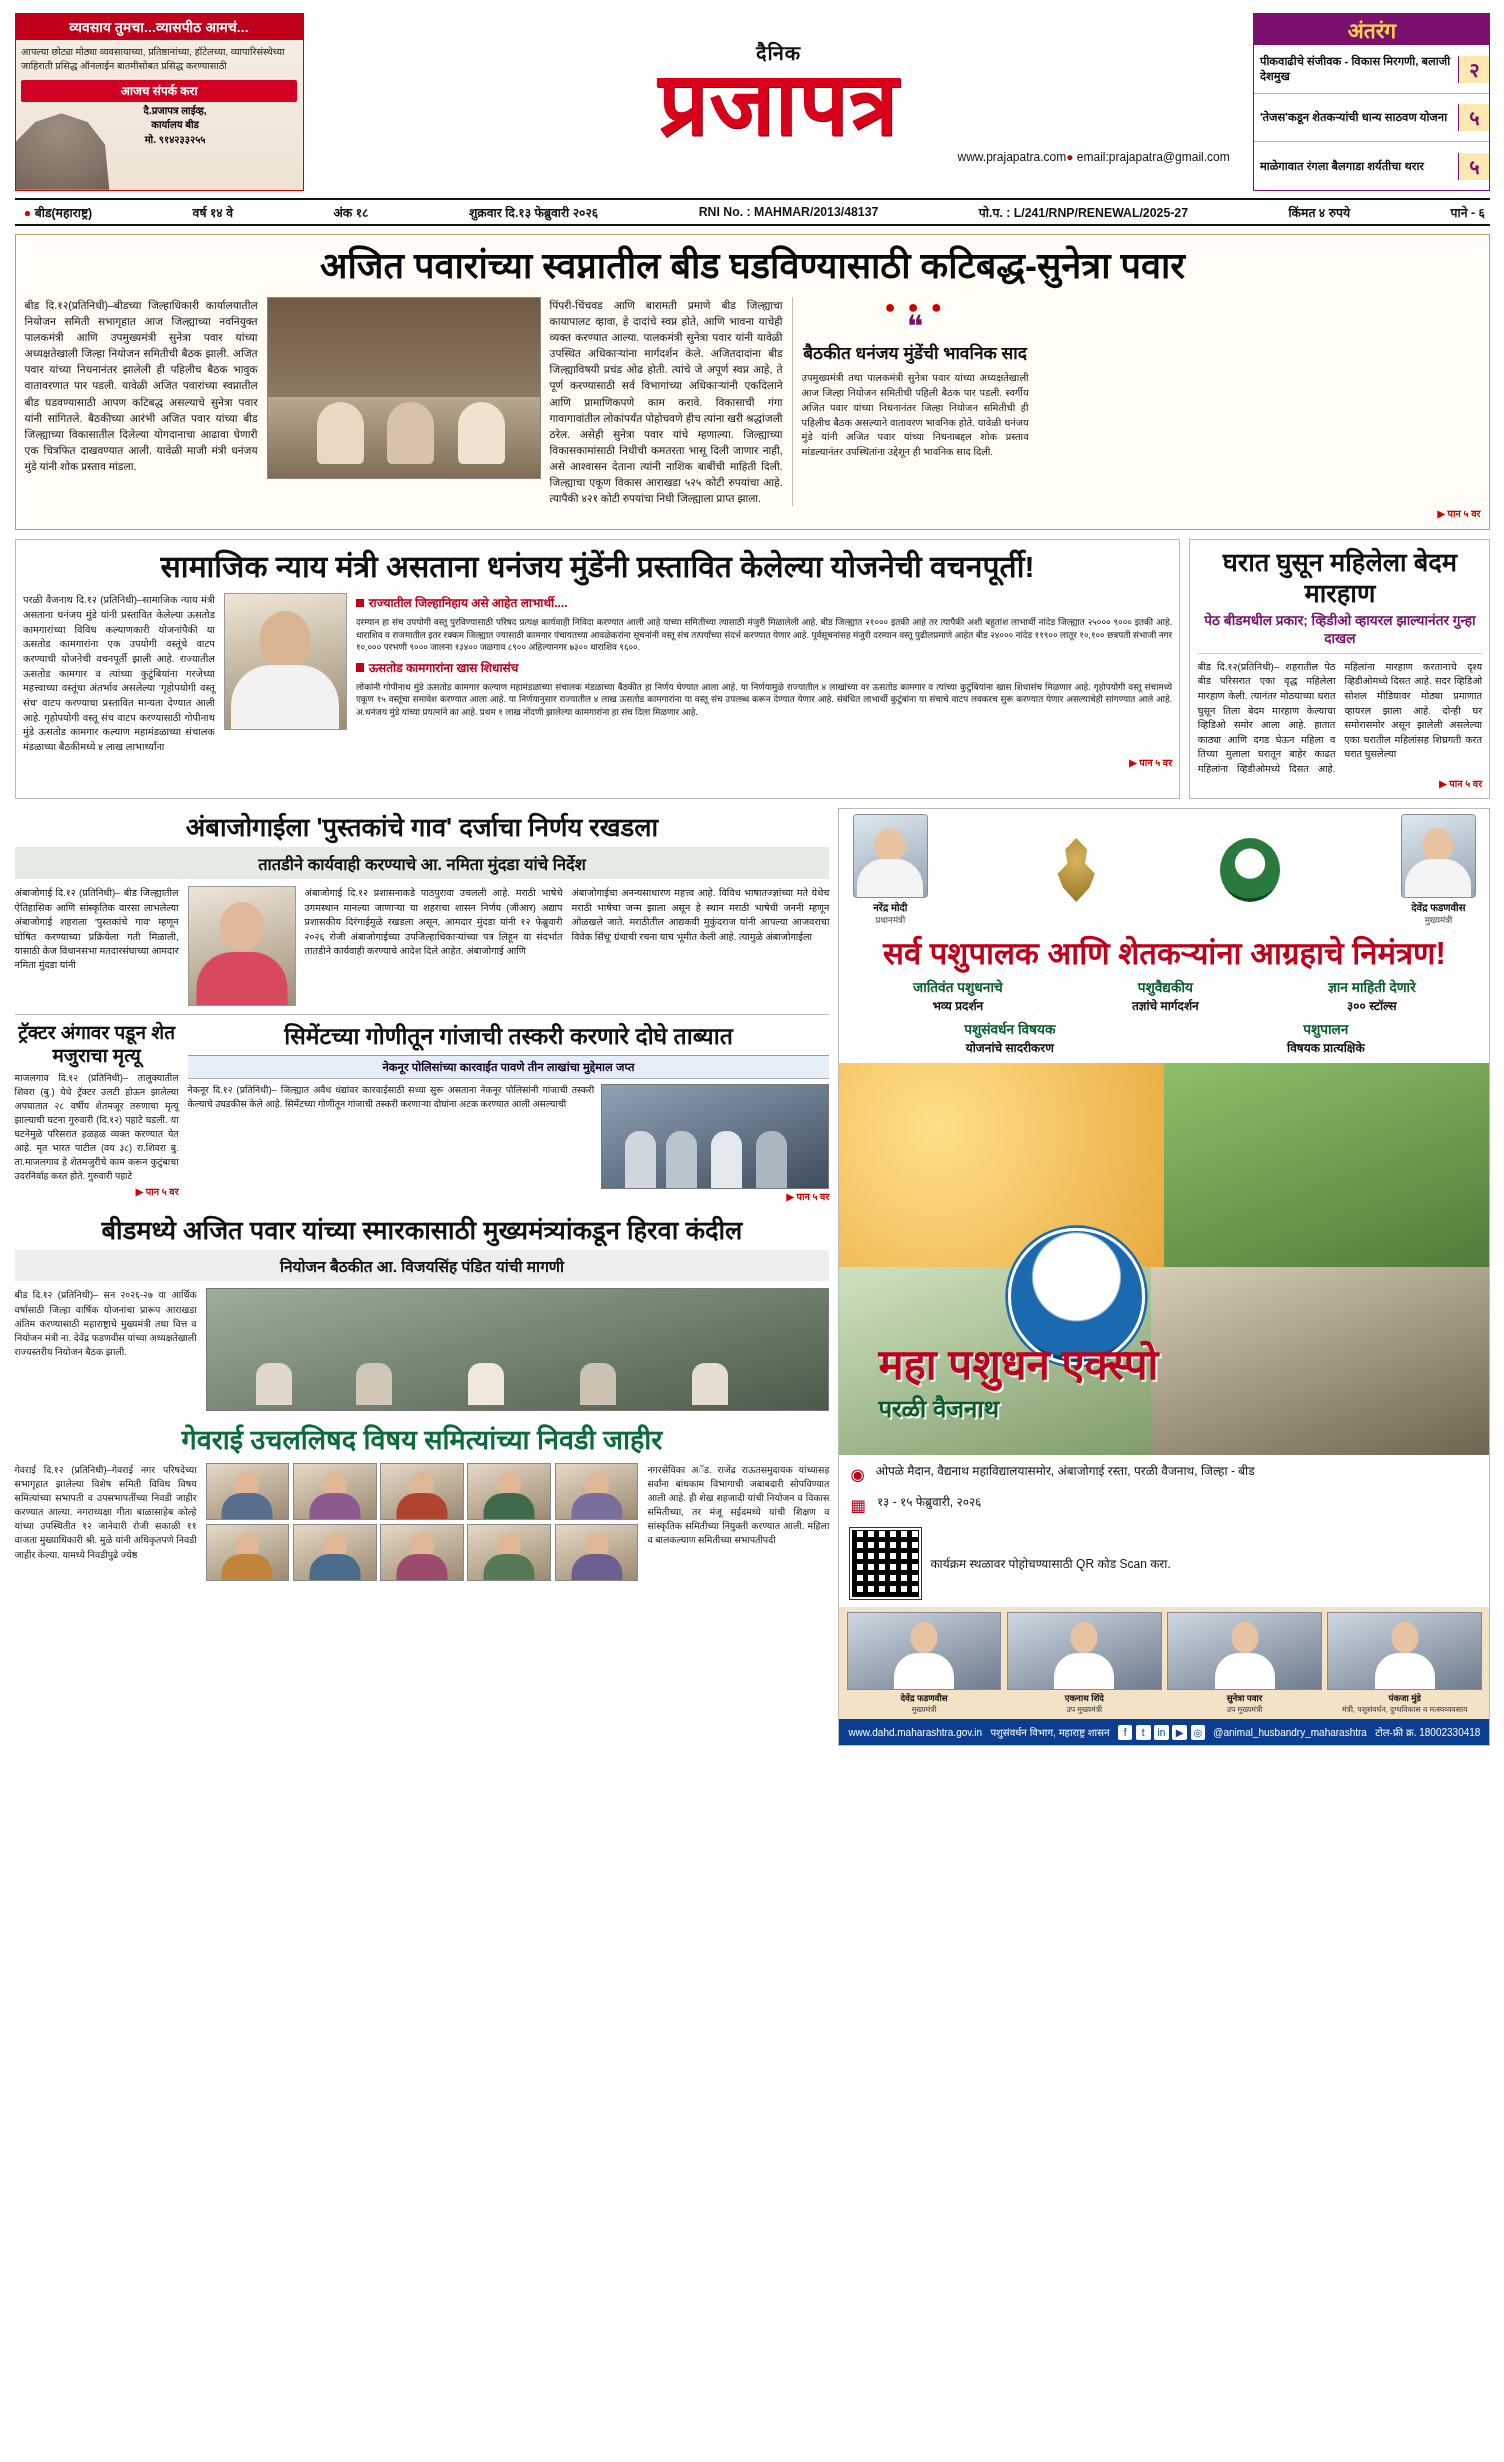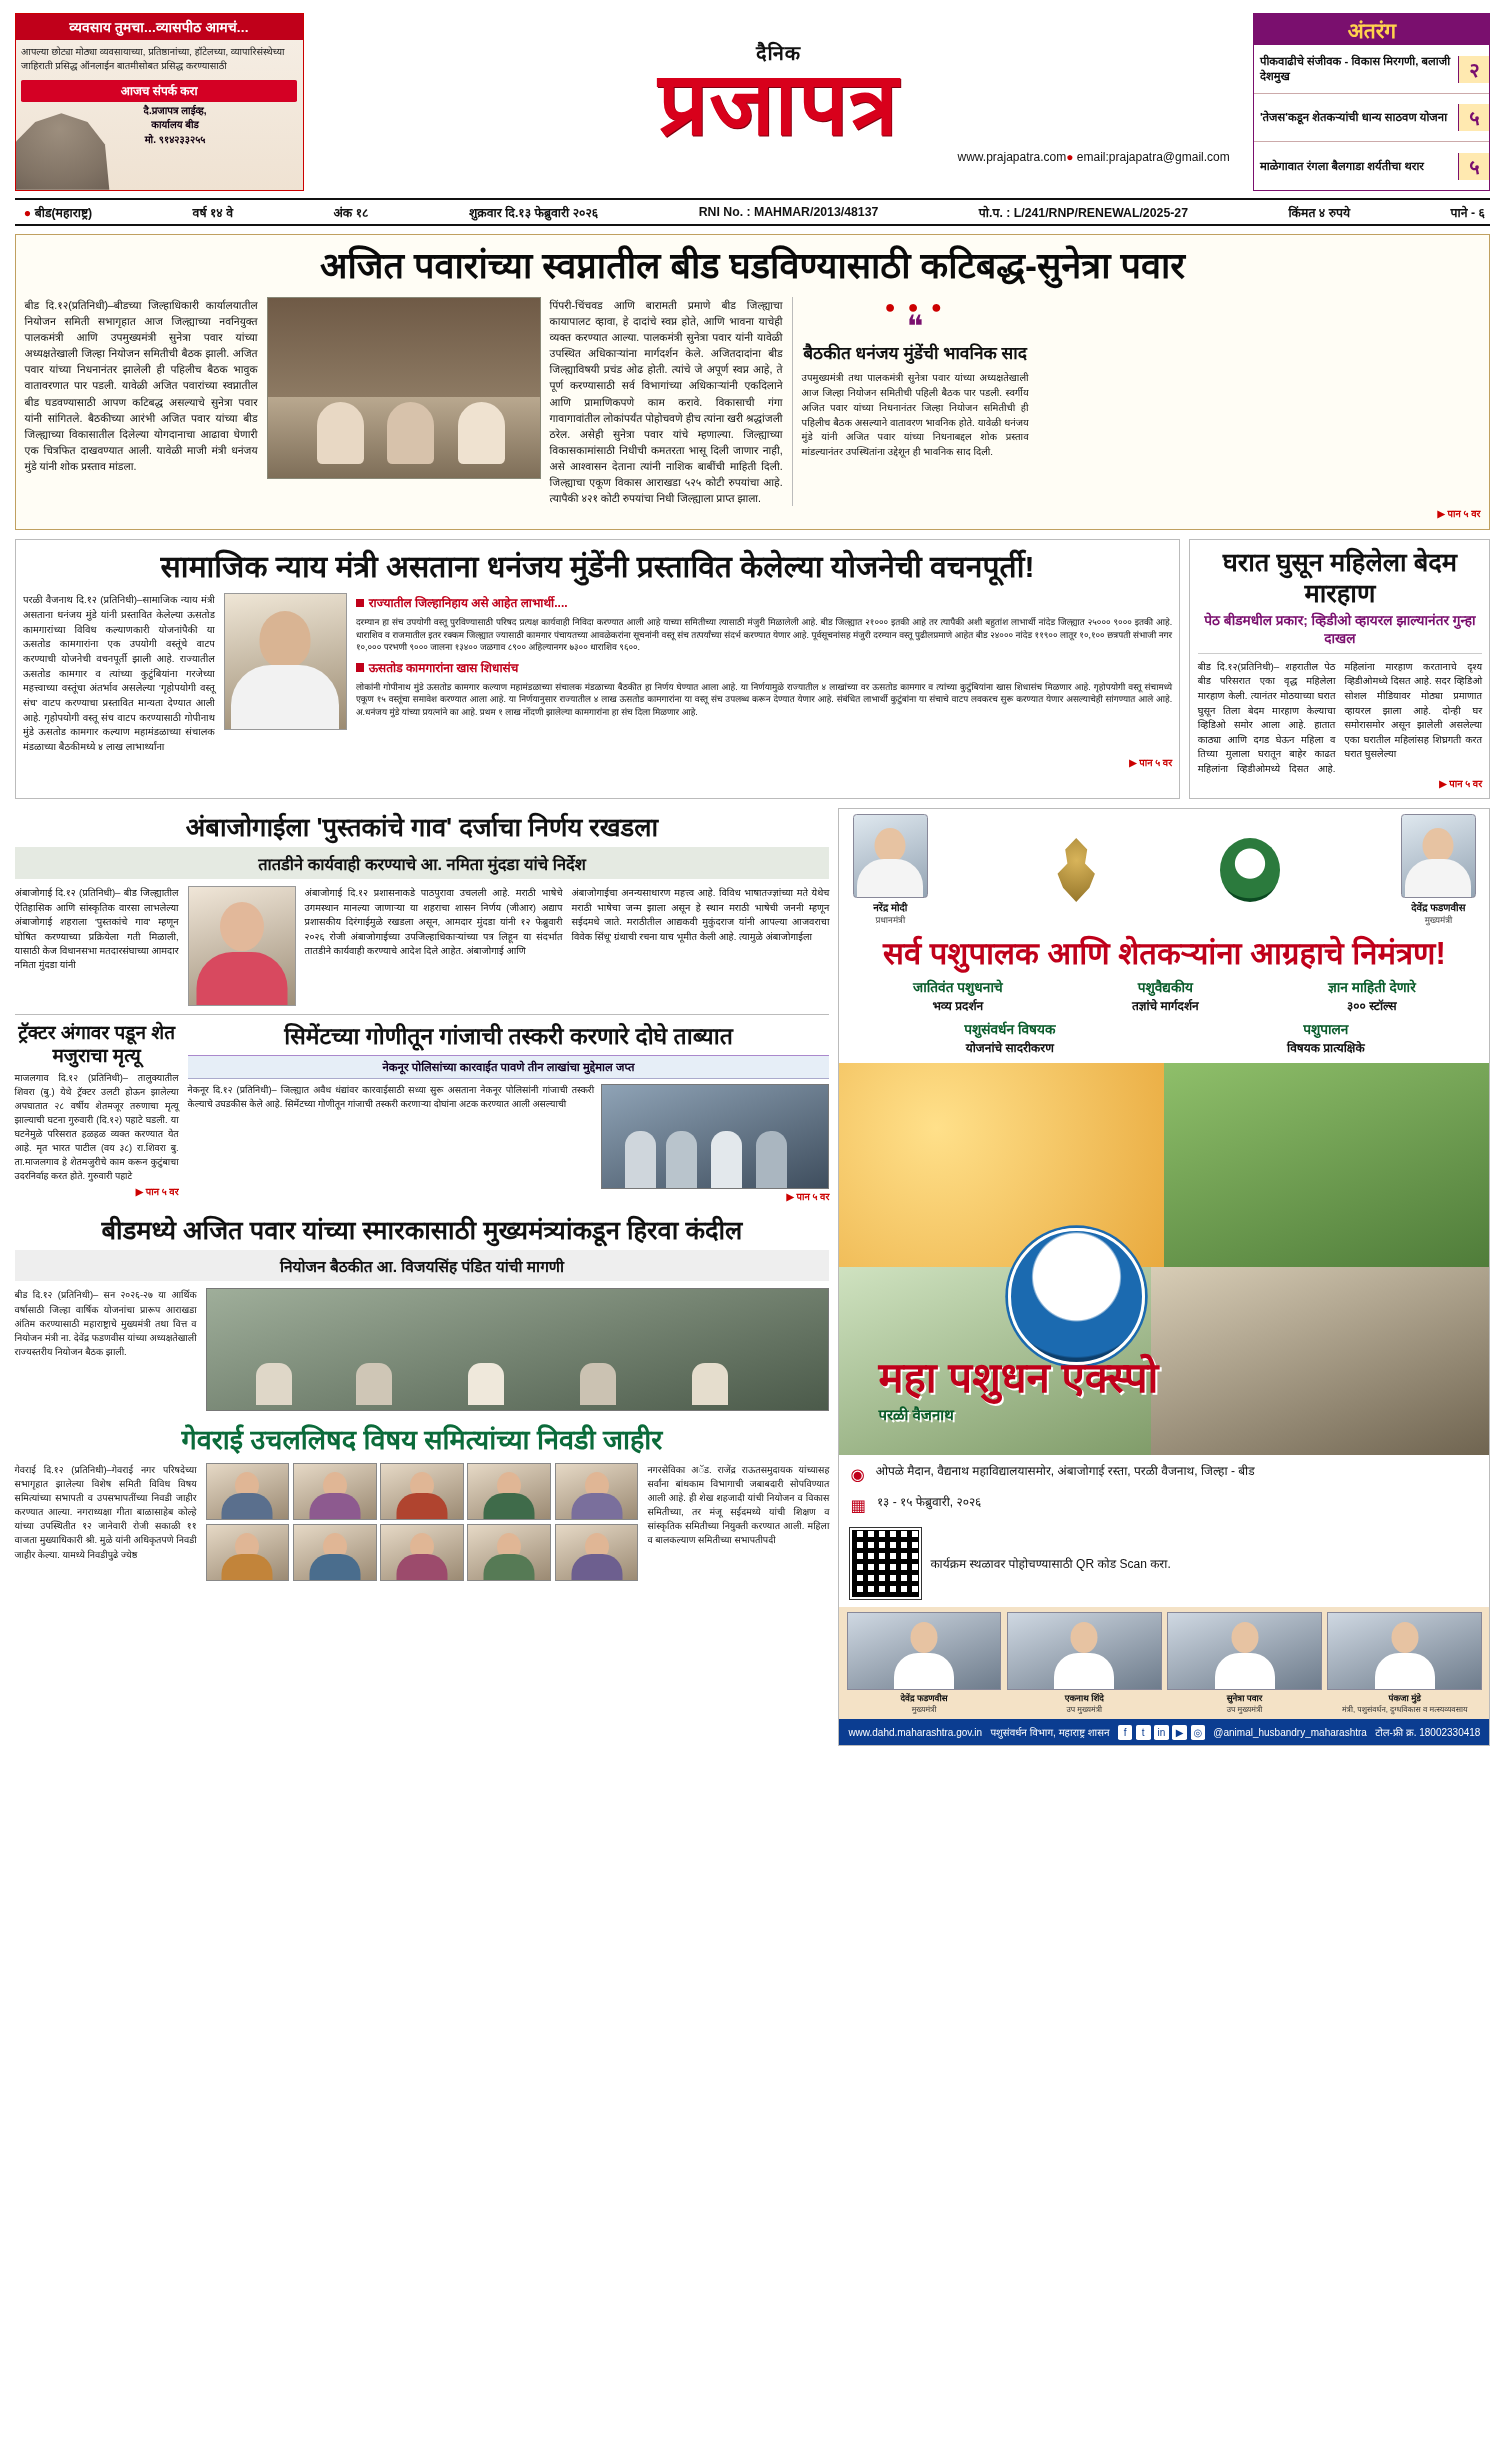--- a/index.html
+++ b/index.html
@@ -131,21 +131,21 @@
   .adcol .feat { display:flex; justify-content:space-around; text-align:center; font-size:12.8px; font-weight:bold; color:#0b3; color:#0a5c2b; padding:0 9px 7.3px; line-height:1.35;}
   .adcol .feat b { display:block; color:#0a5c2b; font-size:13.7px;}
   .adcol .feat span { display:block; color:#111; font-size:12px; font-weight:bold;}
   .adcol .collage { flex:1; position:relative; background:linear-gradient(180deg,#ffd9cf,#e9f3c9); overflow:hidden; min-height:392px;}
   .adcol .collage .chick { position:absolute; left:0; top:0; width:50%; height:55%; background:radial-gradient(circle at 30% 30%, #ffe08a, #e8a83c);}
   .adcol .collage .cow { position:absolute; right:0; top:0; width:50%; height:55%; background:linear-gradient(160deg,#8fbf6a,#4d7a38);}
   .adcol .collage .goat { position:absolute; right:0; bottom:0; width:52%; height:48%; background:linear-gradient(160deg,#d8cdb6,#6f6450);}
   .adcol .collage .sheep { position:absolute; left:0; bottom:0; width:50%; height:48%; background:linear-gradient(160deg,#cfe2c0,#7f9b68);}
   .adcol .logo-circle { position:absolute; left:26%; top:42%; width:137px; height:137px; border-radius:50%; background:radial-gradient(circle at 50% 35%, #fff 0 40%, #1b6ab0 42% 74%, #0d3f6d 76%); border:3.6px solid #fff; box-shadow:0 0 0 2.7px #1b6ab0;}
   .adcol .maha { position:absolute; left:6%; bottom:8%; color:#c0001a; font-size:42px; font-weight:bold; text-shadow:1.8px 1.8px 0 #fff;}
-  .adcol .maha small { display:block; font-size:15px; color:#0a5c2b;}
+  .adcol .maha small { display:block; font-size:24px; color:#0a5c2b;}
   .adcol .venue { display:flex; gap:11px; padding:7.3px 11px; font-size:12px; line-height:1.45; align-items:flex-start;}
   .adcol .pin { color:#c0001a; font-size:16.4px;}
   .adcol .qrrow { display:flex; gap:9px; padding:3.6px 11px 7.3px; align-items:center; font-size:12px;}
   .qr { width:71px; height:71px; background:
      repeating-linear-gradient(90deg,#000 0 5.5px,#fff 5.5px 11px),
      repeating-linear-gradient(0deg,#000 0 5.5px,#fff 5.5px 11px);
      background-blend-mode:multiply; border:2.7px solid #fff; outline:0.9px solid #333;}
   .adcol .ministers { display:flex; background:#f4e2c6; padding:5.5px 7.3px; gap:5.5px; }
   .adcol .ministers .m { flex:1; text-align:center; }
   .adcol .ministers .m .ph { width:100%; height:78px; background:linear-gradient(160deg,#cfd8e2,#6e7c8c); border:0.9px solid #889; position:relative; overflow:hidden;}
@@ -269,21 +269,21 @@
       <div class="greybar">तातडीने कार्यवाही करण्याचे आ. नमिता मुंदडा यांचे निर्देश</div>
       <div class="b3-top">
         <div class="b3-t1">अंबाजोगाई दि.१२ (प्रतिनिधी)– बीड जिल्ह्यातील ऐतिहासिक आणि सांस्कृतिक वारसा लाभलेल्या अंबाजोगाई शहराला 'पुस्तकांचे गाव' म्हणून घोषित करण्याच्या प्रक्रियेला गती मिळाली, यासाठी केज विधानसभा मतदारसंघाच्या आमदार नमिता मुंदडा यांनी</div>
         <div class="b3-t2">
           <div class="ph">
             <div class="head"></div>
             <div class="body"></div>
           </div>
         </div>
         <div class="b3-t3">अंबाजोगाई दि.१२ प्रशासनाकडे पाठपुरावा उचलली आहे. मराठी भाषेचे उगमस्थान मानल्या जाणाऱ्या या शहराचा शासन निर्णय (जीआर) अद्याप प्रशासकीय दिरंगाईमुळे रखडला असून, आमदार मुंदडा यांनी १२ फेब्रुवारी २०२६ रोजी अंबाजोगाईच्या उपजिल्हाधिकाऱ्यांच्या पत्र लिहून या संदर्भात तातडीने कार्यवाही करण्याचे आदेश दिले आहेत. अंबाजोगाई आणि</div>
-        <div class="b3-t3">अंबाजोगाईचा अनन्यसाधारण महत्त्व आहे. विविध भाषातज्ज्ञांच्या मते येथेच मराठी भाषेचा जन्म झाला असून हे स्थान मराठी भाषेची जननी म्हणून सईदमधे जाते. मराठीतील आद्यकवी मुकुंदराज यांनी आपल्या आजवराचा विवेक सिंधू' ग्रंथाची रचना याच भूमीत केली आहे. त्यामुळे अंबाजोगाईला</div>
+        <div class="b3-t3">अंबाजोगाईचा अनन्यसाधारण महत्त्व आहे. विविध भाषातज्ज्ञांच्या मते येथेच मराठी भाषेचा जन्म झाला असून हे स्थान मराठी भाषेची जननी म्हणून ओळखले जाते. मराठीतील आद्यकवी मुकुंदराज यांनी आपल्या आजवराचा विवेक सिंधू' ग्रंथाची रचना याच भूमीत केली आहे. त्यामुळे अंबाजोगाईला</div>
       </div>
 
       <div class="hr-thin"></div>
 
       <div class="b3-mid">
         <div class="b3-m1">
           <h3>ट्रॅक्टर अंगावर पडून शेत मजुराचा मृत्यू</h3>
           <div class="txt">माजलगाव दि.१२ (प्रतिनिधी)– तालुक्यातील शिवरा (बु.) येथे ट्रॅक्टर उलटी होऊन झालेल्या अपघातात २८ वर्षीय शेतमजूर तरुणाचा मृत्यू झाल्याची घटना गुरुवारी (दि.१२) पहाटे घडली. या घटनेमुळे परिसरात हळहळ व्यक्त करण्यात येत आहे. मृत भारत पाटील (वय ३८) रा.शिवरा बु. ता.माजलगाव हे शेतमजुरीचे काम करून कुटुंबाचा उदरनिर्वाह करत होते. गुरुवारी पहाटे</div>
           <div class="readmore">▶ पान ५ वर</div>
         </div>

